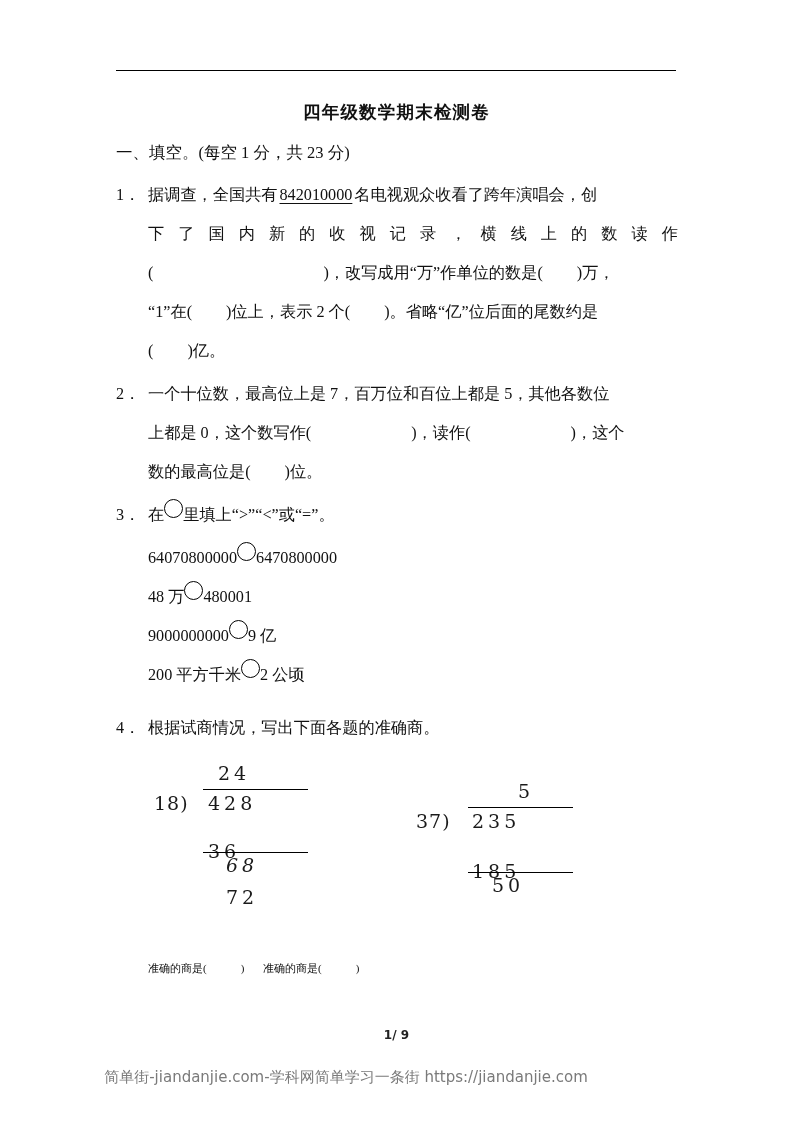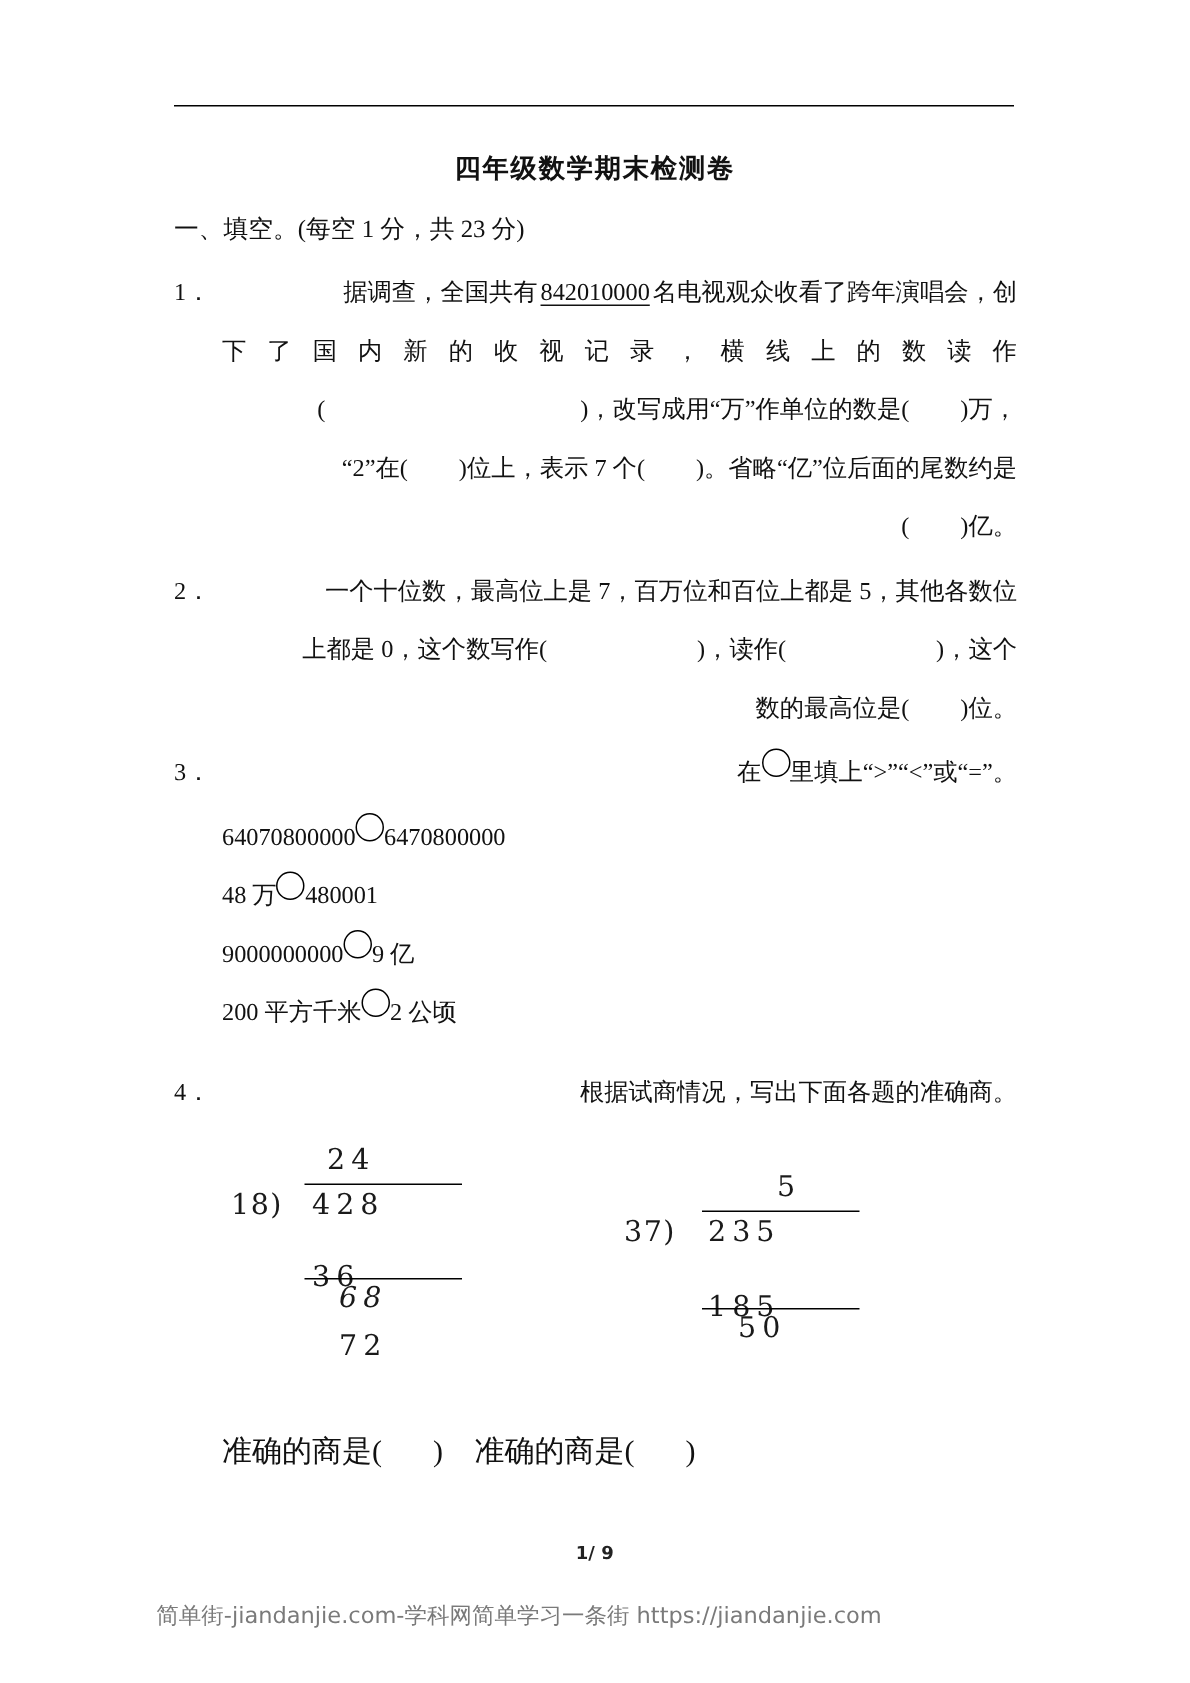--- a/index.html
+++ b/index.html
@@ -75,21 +75,20 @@
     top: 0;
     width: 28px;
     font-size: 16.2px;
     line-height: 39px;
     font-family: "Liberation Serif", serif;
   }
   .q-line {
     font-size: 16.2px;
     line-height: 39px;
     white-space: nowrap;
-    text-align: right;
   }
   .q-line.justify {
     display: flex;
     justify-content: space-between;
     width: 100%;
   }
   .q-line.justify > span { display: inline-block; }
 
   .underlined-num {
     text-decoration: underline;
@@ -173,21 +172,21 @@
   }
   .division .subline {
     position: absolute;
     border-top: 1.3px solid #000;
     height: 0;
   }
 
   .answers-row {
     position: relative;
     padding-left: 32px;
-    font-size: 20px;
+    font-size: 11px;
     line-height: 30px;
     white-space: nowrap;
     margin-top: 6px;
   }
 
   
   .page-number {
     position: absolute;
     left: 0;
     top: 1028px;
@@ -249,21 +248,21 @@
         <span>数</span>
         <span>读</span>
         <span>作</span>
       </div>
 
       <div class="q-line">
         <span>(</span><span class="blank-wide"></span><span>)，改写成用“万”作单位的数是(</span><span class="blank-small"></span><span>)万，</span>
       </div>
 
       <div class="q-line">
-        <span>“2”在(</span><span class="blank-small"></span><span>)位上，表示 7 个(</span><span class="blank-small"></span><span>)。省略“亿”位后面的尾数约是</span>
+        <span>“1”在(</span><span class="blank-small"></span><span>)位上，表示 2 个(</span><span class="blank-small"></span><span>)。省略“亿”位后面的尾数约是</span>
       </div>
 
       <div class="q-line">
         <span>(</span><span class="blank-small"></span><span>)亿。</span>
       </div>
     </div>
 
     <div class="q">
       <div class="q-num">2．</div>
 

